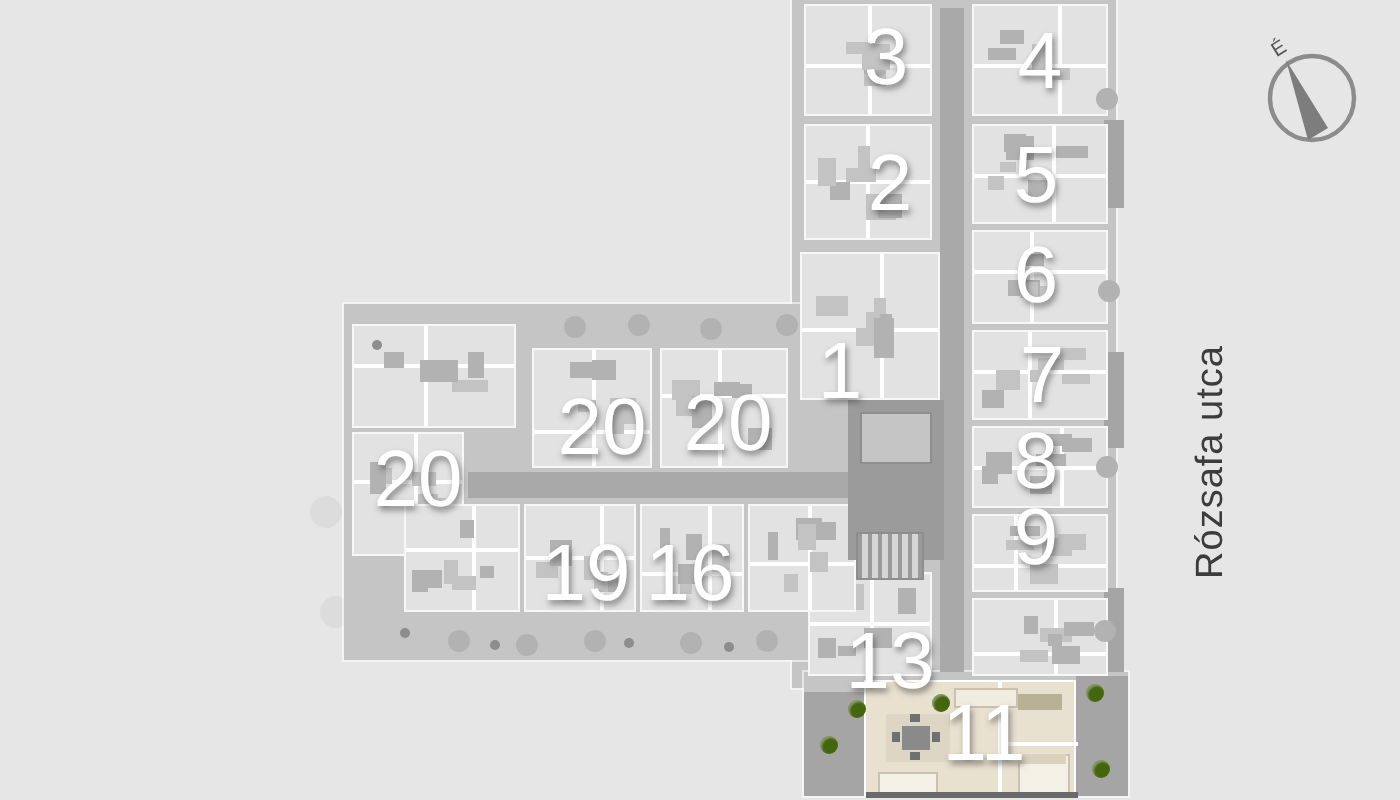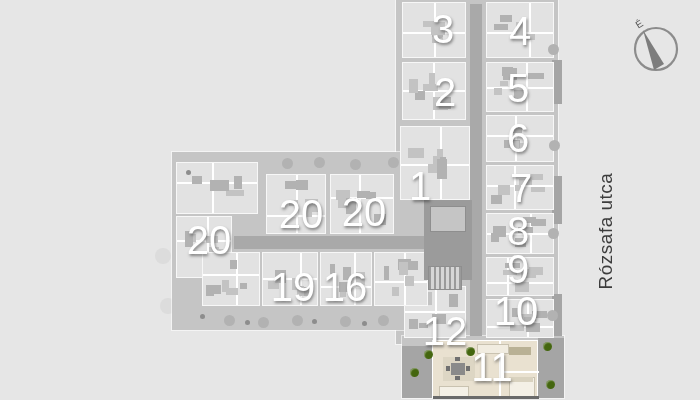--- a/index.html
+++ b/index.html
@@ -287,23 +287,22 @@
 
   <div class="unum" style="left:420px;top:186px">1</div>
   <div class="unum" style="left:445px;top:92px">2</div>
   <div class="unum" style="left:443px;top:29px">3</div>
   <div class="unum" style="left:520px;top:31px">4</div>
   <div class="unum" style="left:518px;top:88px">5</div>
   <div class="unum" style="left:518px;top:138px">6</div>
   <div class="unum" style="left:521px;top:188px">7</div>
   <div class="unum" style="left:518px;top:231px">8</div>
   <div class="unum" style="left:518px;top:269px">9</div>
-  <div class="unum" style="left:516px;top:311px">10</div>
   <div class="unum" style="left:492px;top:367px">11</div>
-  <div class="unum" style="left:445px;top:331px">12</div>
+  <div class="unum" style="left:445px;top:331px">13</div>
   <div class="unum" style="left:345px;top:287px">16</div>
   <div class="unum" style="left:293px;top:287px">19</div>
   <div class="unum" style="left:209px;top:240px">20</div>
   <div class="unum" style="left:301px;top:214px">20</div>
   <div class="unum" style="left:364px;top:212px">20</div>
 
   <div class="street">Rózsafa utca</div>
 
   <svg class="compass" width="54" height="64" viewBox="0 0 54 64">
     <circle cx="26" cy="35" r="21" fill="none" stroke="#8c8c8c" stroke-width="2.2"></circle>

